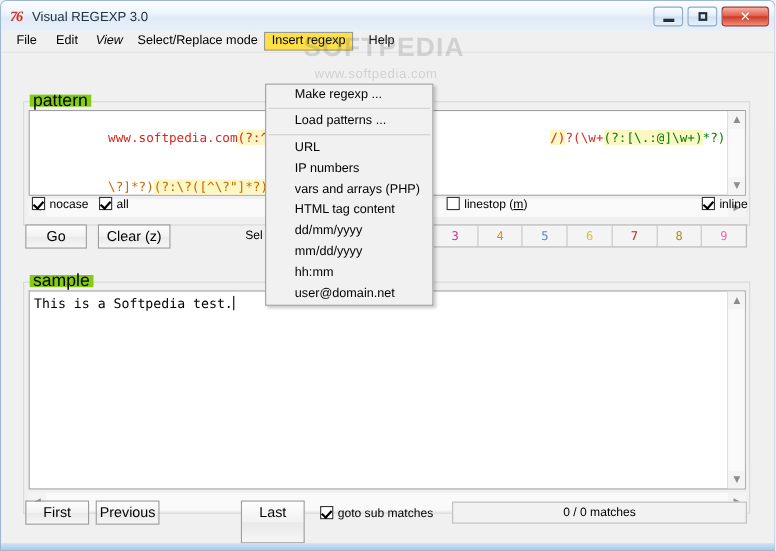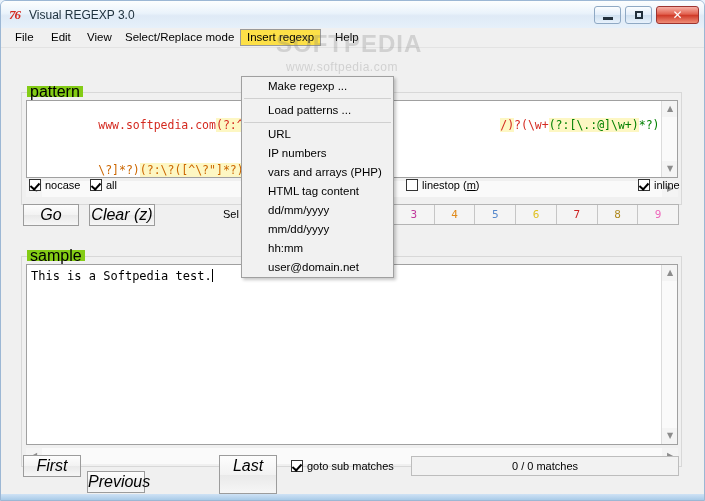--- a/index.html
+++ b/index.html
@@ -215,26 +215,25 @@
   }
   .sb-track-v { position:absolute; left:0; width:16px; background:#fafafa; }
   .sb-track-h { position:absolute; top:0; height:16px; background:#fafafa; }
 
   
   .btn {
     position: absolute;
     box-sizing: border-box;
     border: 1px solid #9c9c9c;
     background: linear-gradient(180deg,#fdfdfd 0%,#f2f2f2 50%,#e9e9e9 51%,#f6f6f6 100%);
-    font-size: 16px;
+    font-size: 13px;
     color: #000;
     text-align: center;
     line-height: 20px;
     white-space: nowrap;
-    font-style: italic;
   }
 
   
   .cb { position: absolute; white-space: nowrap; font-size: 11px; line-height: 13px; }
   .cb .box {
     display: inline-block;
     width: 12px; height: 12px;
     box-sizing: border-box;
     border: 1px solid #333;
     background: #fff;
@@ -341,21 +340,21 @@
         <div class="glyph">✕</div>
       </div>
     </div>
   </div>
 
   <div class="client">
 
     <div class="menubar">
       <div class="menuitem" style="left:8px;">File</div>
       <div class="menuitem" style="left:44px;">Edit</div>
-      <div class="menuitem" style="left:80px;">View</div>
+      <div class="menuitem" style="left:80px;font-style:italic;">View</div>
       <div class="menuitem" style="left:118px;">Select/Replace mode</div>
       <div class="menuitem active" style="left:239px;">Insert regexp</div>
       <div class="menuitem" style="left:328px;">Help</div>
     </div>
 
     <div class="groupbox" style="left:20px; top:64px; width:661px; height:113px;"></div>
     <div class="group-title" style="left:26px; top:58px;">pattern</div>
 
     <div class="textpane" style="left:25px; top:72px; width:652px; height:78px;">
       <div style="position:absolute; left:2px; top:2px; right:18px; overflow:hidden;">
@@ -431,21 +430,21 @@
 
     <div class="sb-h" style="left:25px; top:420px; width:652px;">
       <div class="sb-btn" style="left:0; top:0;">◀</div>
       <div class="sb-track-h" style="left:16px; right:16px;"></div>
       <div class="sb-btn" style="right:0; top:0;">▶</div>
     </div>
 
     <div class="btn" style="left:22px; top:427px; width:58px; height:22px;">
       <span>First</span>
     </div>
-    <div class="btn" style="left:86px; top:427px; width:58px; height:22px;margin-top:16px;">
+    <div class="btn" style="left:86px; top:427px; width:58px; height:22px;">
       <span>Previous</span>
     </div>
     <div class="btn" style="left:152px; top:427px; width:58px; height:22px;margin-top:48px;">
       <span>Next</span>
     </div>
     <div class="btn" style="left:218px; top:427px; width:58px; height:39px;">
       <span>Last</span>
     </div>
 
     <div class="cb" style="left:290px; top:432px;">

